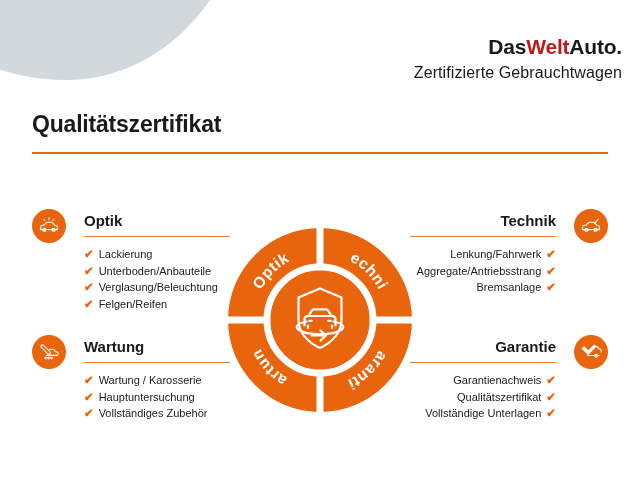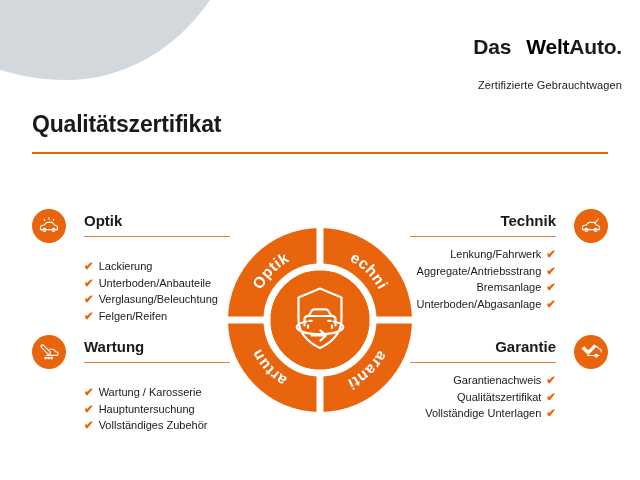--- a/index.html
+++ b/index.html
@@ -29,24 +29,24 @@
     text-align:right;
     line-height:1;
   }
   .logo-main{
     font-size:21px;
     font-weight:bold;
     letter-spacing:-0.2px;
     color:#1a1a1a;
     white-space:nowrap;
   }
-  .logo-main .welt{color:#000000;margin-left:15px;}
+  .logo-main .welt{color:#b91c1c;}
   .logo-sub{
-    margin-top:23px;
-    font-size:11px;
+    margin-top:8px;
+    font-size:16px;
     color:#1a1a1a;
     white-space:nowrap;
     letter-spacing:0.1px;
   }
 
   
   .page-title{
     position:absolute;
     left:32px; top:111px;
     font-size:23px;
@@ -90,21 +90,21 @@
     line-height:16.5px;
     white-space:nowrap;
   }
   .item{display:block;}
   .chk{color:#e8650d;font-weight:bold;font-size:11.5px;}
 
   
   .block-left{left:84px;}
   .block-left .block-title{left:0;}
   .block-left .block-rule{left:0;width:146px;}
-  .block-left .items{left:0;text-align:left;margin-top:12px;}
+  .block-left .items{left:0;text-align:left;}
   .block-left .chk{margin-right:5px;}
 
   
   .block-right{right:84px;}
   .block-right .block-title{right:0;}
   .block-right .block-rule{right:0;width:146px;}
   .block-right .items{right:0;text-align:right;}
   .block-right .chk{margin-left:5px;}
 
   #block-optik   {top:212px;}
@@ -203,21 +203,20 @@
   </div>
   <div class="block block-right" id="block-technik">
     <div class="block-head">
       <div class="block-title">Technik</div>
       <div class="block-rule"></div>
     </div>
     <div class="items">
       <span class="item"><span>Lenkung/Fahrwerk</span><span class="chk">✔</span></span>
       <span class="item"><span>Aggregate/Antriebsstrang</span><span class="chk">✔</span></span>
       <span class="item"><span>Bremsanlage</span><span class="chk">✔</span></span>
-      <span class="item"><span>Unterboden/Abgasanlage</span><span class="chk">✔</span></span>
     </div>
   </div>
 
   <div class="cat-icon" id="icon-garantie">
     <svg width="24" height="24" viewBox="0 0 24 24" fill="none" stroke="#ffffff" stroke-width="1.1" stroke-linecap="round" stroke-linejoin="round">
       <path d="M8.6 15.5h11.5"></path>
       <path d="M12 9.3l2.2-2.2c0.3-0.3 0.7-0.5 1.2-0.5h2.2c0.5 0 0.9 0.2 1.2 0.6l1.3 1.6 1 0.3c0.6 0.1 1 0.6 1 1.2v1.6"></path>
       <circle cx="17.2" cy="15.8" r="1.4"></circle>
       <path d="M3.2 8.4l1.9-1.9 4.2 4.2 6.0-6.0 1.9 1.9-7.9 7.9z" fill="#ffffff" stroke="#ffffff" stroke-width="0.8"></path>
     </svg>

